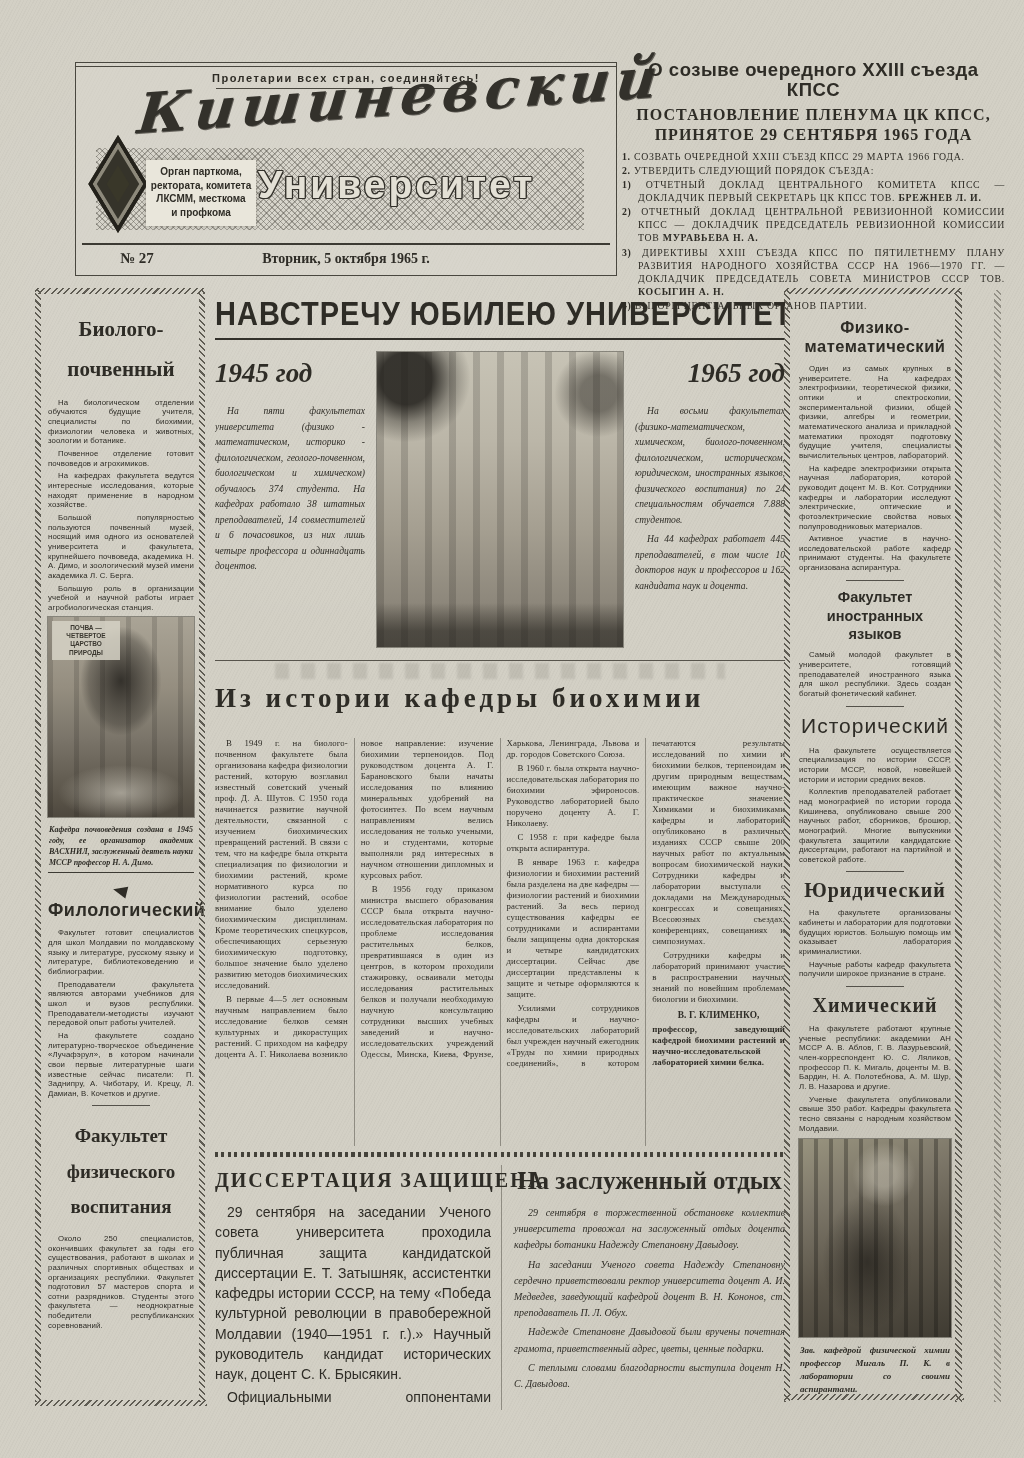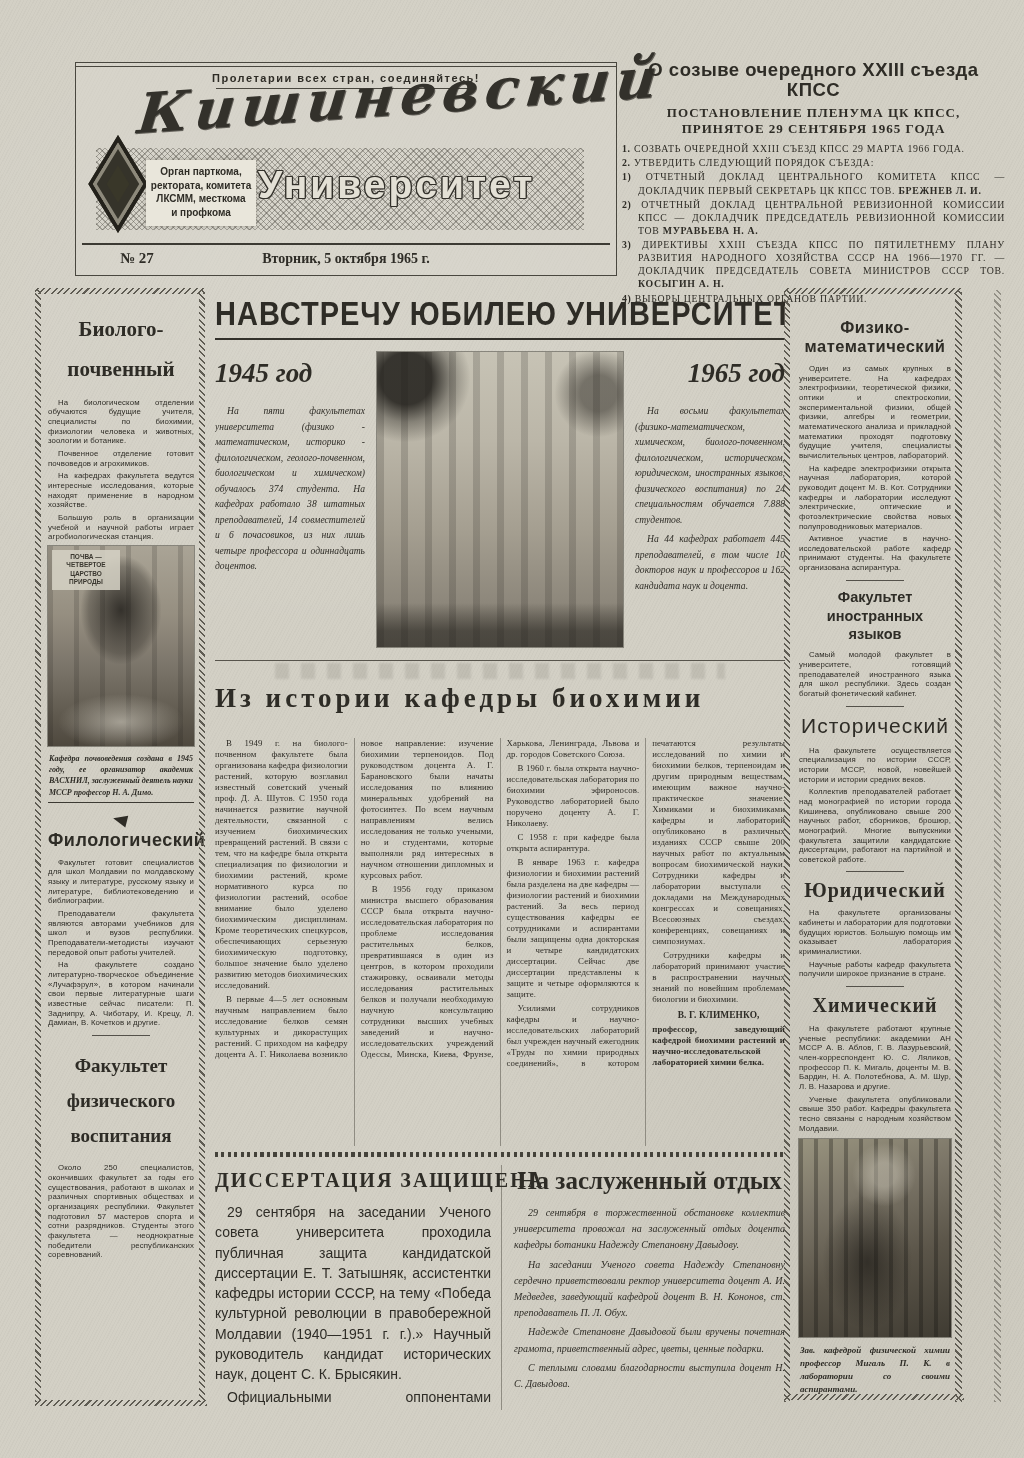--- a/index.html
+++ b/index.html
@@ -42,21 +42,21 @@
     box-shadow:inset 0 0 0 3px #8d897b, inset 0 0 0 10px #35332a;}
   .organ-box{position:absolute;left:70px;top:97px;width:104px;min-height:56px;background:#e9e6db;
     font-size:10px;line-height:1.35;font-weight:bold;text-align:center;padding:5px 3px;box-shadow:0 0 4px rgba(80,76,66,.4);}
   .mast-rule{position:absolute;left:6px;right:6px;top:180px;height:2px;background:#3c3a33;}
   .issue-no{position:absolute;left:44px;top:187px;font-size:15px;font-weight:bold;}
   .issue-date{position:absolute;left:0;right:0;top:188px;text-align:center;font-size:14px;font-weight:bold;}
 
   
   .congress{left:622px;top:60px;width:383px;}
   .congress h1{margin:0 0 4px 0;font-size:18.5px;line-height:1.1;text-align:center;font-family:"Liberation Sans",sans-serif;letter-spacing:.5px;}
-  .congress .sub{font-size:13px;font-weight:bold;text-align:center;letter-spacing:1px;line-height:1.25;}
+  .congress .sub{font-size:16px;font-weight:bold;text-align:center;letter-spacing:1px;line-height:1.25;}
   .congress .items{margin-top:5px;font-size:9.8px;line-height:1.34;letter-spacing:.7px;}
   .congress .items p{margin:0 0 1px 0;text-indent:-16px;padding-left:16px;text-align:justify;}
 
   
   .sidebar{box-sizing:border-box;overflow:hidden;}
   .sb-left{left:35px;top:290px;width:172px;height:1118px;padding:10px 13px 0 13px;}
   .sb-right{left:784px;top:290px;width:180px;height:1112px;padding:8px 13px 0 15px;}
   .edgeL{left:35px;top:290px;width:6px;height:1112px;}
   .edgeL2{left:199px;top:290px;width:6px;height:1112px;}
   .edgeR1{left:784px;top:290px;width:6px;height:1112px;}
@@ -173,20 +173,21 @@
 
   <div class="abs sidebar sb-left">
     <div class="ttl-serif bio-title">
       <div>Биолого-</div>
       <div>почвенный</div>
     </div>
     <div class="sans body-xs just">
       <p class="np">На биологическом отделении обучаются будущие учителя, специалисты по биохимии, физиологии человека и животных, зоологии и ботанике.</p>
       <p class="np">Почвенное отделение готовит почвоведов и агрохимиков.</p>
       <p class="np">На кафедрах факультета ведутся интересные исследования, которые находят применение в народном хозяйстве.</p>
+      <p class="np">Большой популярностью пользуются почвенный музей, носящий имя одного из основателей университета и факультета, крупнейшего почвоведа, академика Н. А. Димо, и зоологический музей имени академика Л. С. Берга.</p>
       <p class="np">Большую роль в организации учебной и научной работы играет агробиологическая станция.</p>
     </div>
     <div class="photo photo-bio">
       <div class="poster-chip">ПОЧВА — ЧЕТВЕРТОЕ ЦАРСТВО ПРИРОДЫ</div>
     </div>
     <div class="cap serif">Кафедра почвоведения создана в 1945 году, ее организатор академик ВАСХНИЛ, заслуженный деятель науки МССР профессор Н. А. Димо.</div>
     <div class="ttl-sans fil-title">
       <span class="pen-orn"></span><span>Филологический</span>
     </div>
     <div class="sans body-xs just">

